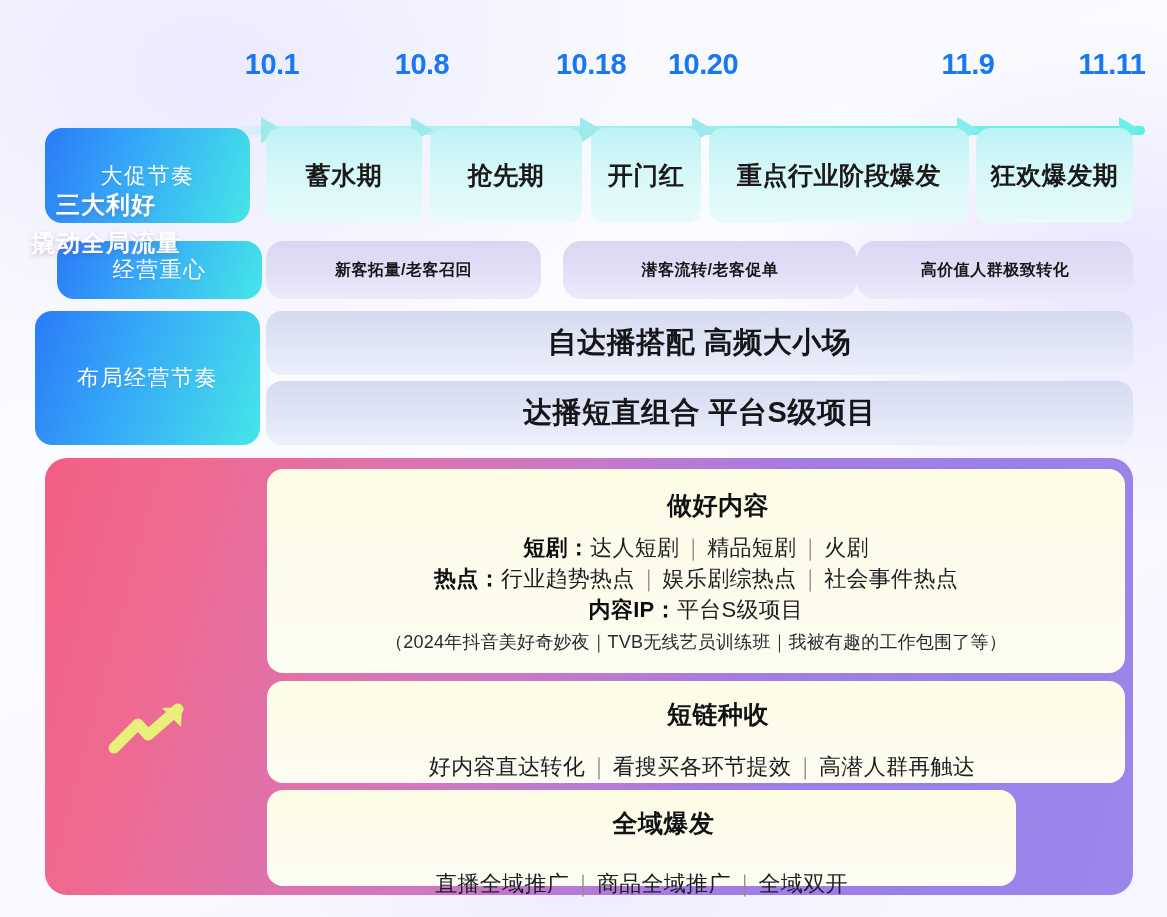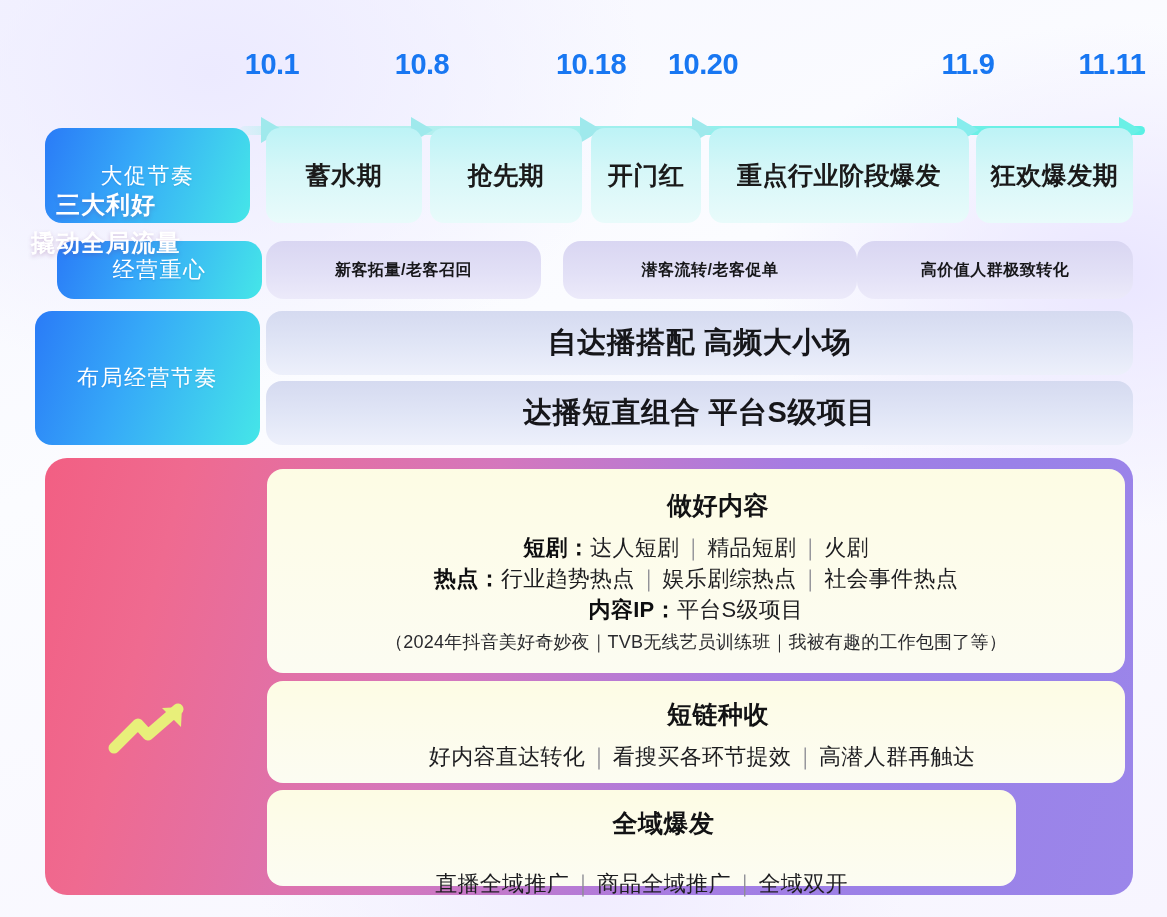--- a/index.html
+++ b/index.html
@@ -266,21 +266,21 @@
   <div class="card-line">
     <b>内容IP：</b><span>平台S级项目</span>
   </div>
   <div class="card-note" style="margin-top:3px;">（2024年抖音美好奇妙夜｜TVB无线艺员训练班｜我被有趣的工作包围了等）</div>
 </div>
 
 <div class="content-card" style="left:267px; top:681px; width:858px; height:102px; padding-top:17px;">
   <div>
     <span class="card-head">短链种收</span>
   </div>
-  <div class="card-line" style="margin-top:10px;padding-left:12px;">
+  <div class="card-line" style="margin-top:20px;padding-left:12px;">
     <span>好内容直达转化</span><span class="sep">｜</span><span>看搜买各环节提效</span><span class="sep">｜</span><span>高潜人群再触达</span>
   </div>
 </div>
 
 <div class="content-card" style="left:267px; top:790px; width:749px; height:96px; padding-top:17px;">
   <div>
     <span class="card-head">全域爆发</span>
   </div>
   <div class="card-line" style="margin-top:28px;">
     <span>直播全域推广</span><span class="sep">｜</span><span>商品全域推广</span><span class="sep">｜</span><span>全域双开</span>

